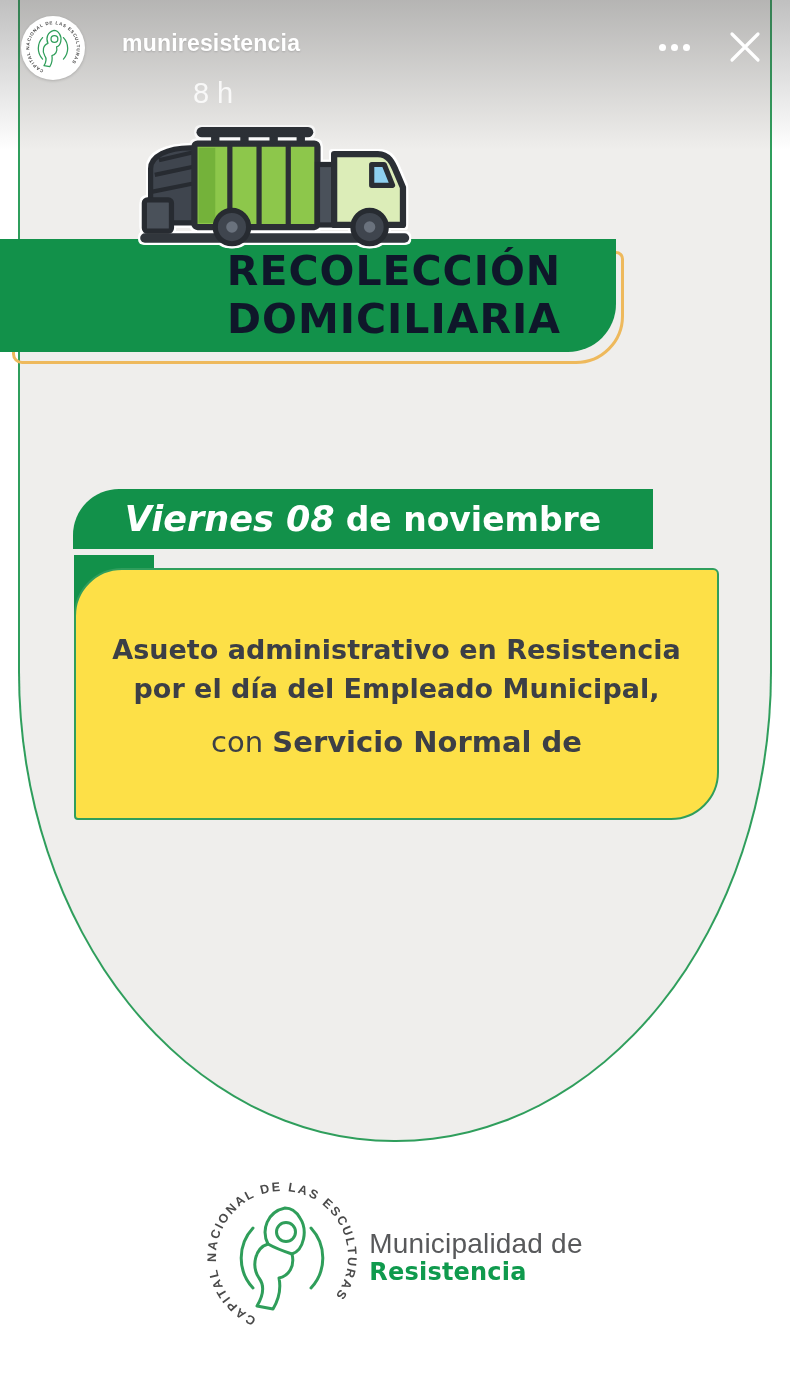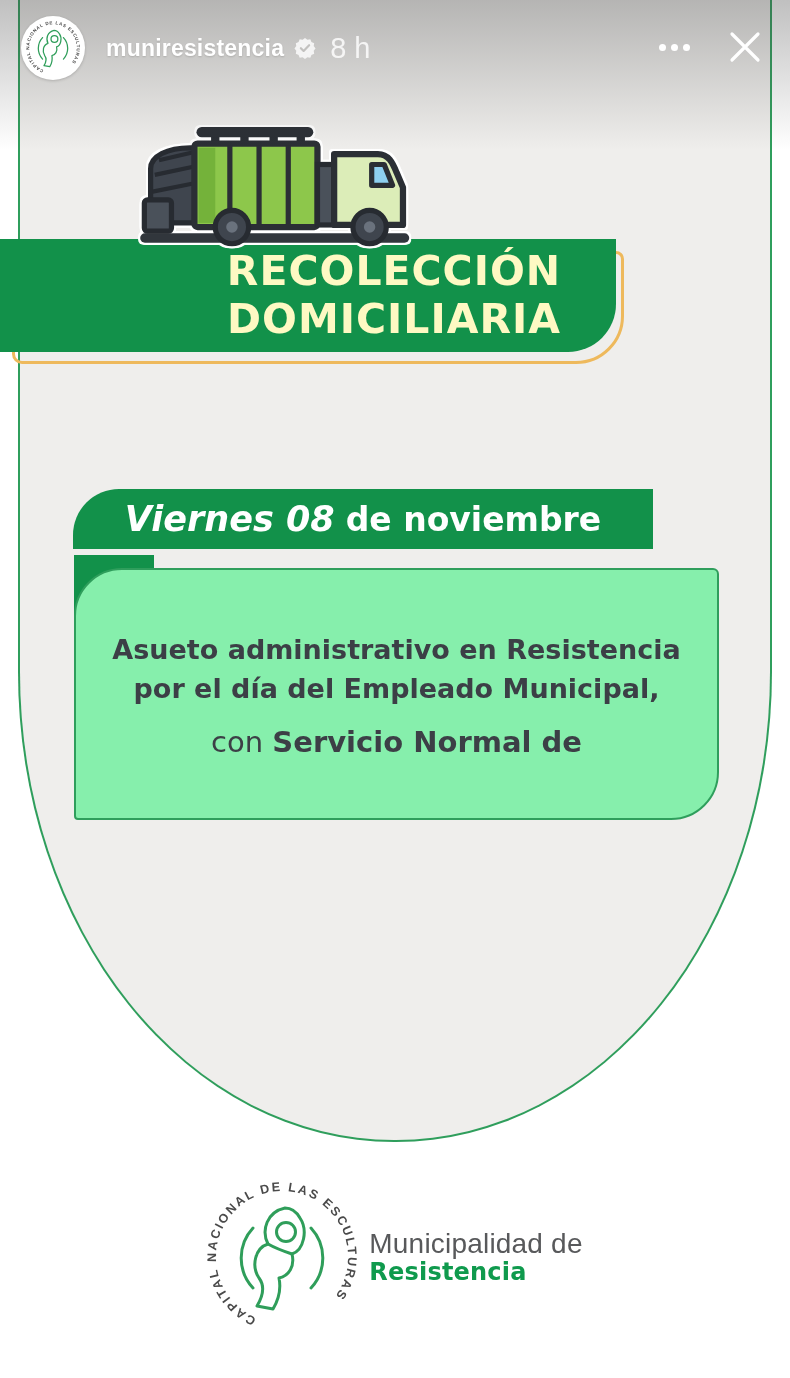--- a/index.html
+++ b/index.html
@@ -23,22 +23,22 @@
     pointer-events:none;
   }
   
   .header{ position:absolute; left:0; top:0; width:790px; height:96px; z-index:6; }
   .avatar{
     position:absolute; left:21px; top:16px; width:64px; height:64px;
     background:#ffffff; border-radius:50%; display:flex; align-items:center; justify-content:center;
     box-shadow:0 1px 3px rgba(0,0,0,.18); cursor:pointer;
   }
   .header-row{
-    position:absolute; left:106px; top:30px; height:36px;
-    display:flex; align-items:center; gap:10px;
+    position:absolute; left:122px; top:30px; height:36px;
+    display:flex; align-items:center; gap:10px;flex-direction:column;
   }
   .username{ color:#ffffff; font-size:23px; font-weight:700; letter-spacing:.2px;
     text-shadow:0 1px 2px rgba(0,0,0,.15); cursor:pointer; }
   .verified{ width:22px; height:22px; display:block; }
   .timestamp{ color:rgba(255,255,255,.82); font-size:29px; font-weight:400; margin-left:4px; }
   .more-btn{
     position:absolute; right:94px; top:32px; width:44px; height:30px;
     display:flex; align-items:center; justify-content:center; gap:5px; cursor:pointer;
   }
   .more-btn .dot{ width:7px; height:7px; border-radius:50%; background:#ffffff; }
@@ -56,40 +56,40 @@
     position:absolute; left:12px; top:251px; width:612px; height:113px; z-index:1;
     border:3px solid #eeb95c; border-radius:8px 8px 48px 10px;
     background:transparent;
   }
   .title-banner{
     position:absolute; left:0px; top:239px; width:616px; height:113px; z-index:2;
     background:#12914a; border-bottom-right-radius:48px;
     display:flex; flex-direction:column; justify-content:center;
   }
   .title-banner .text{
-    margin-left:172px; text-align:center; color:#fef9c3;
+    margin-left:172px; text-align:center; color:#0f172a;
     font-family:"DejaVu Sans", sans-serif; font-weight:800;
     font-size:41px; line-height:1.17; letter-spacing:1px;
   }
   
   .date-banner{
     position:absolute; left:73px; top:489px; width:580px; height:60px; z-index:3;
     background:#12914a; border-top-left-radius:46px;
     display:flex; align-items:center; justify-content:center;
     color:#fff; font-family:"DejaVu Sans", sans-serif;
   }
   .date-banner .day{ font-style:italic; font-weight:800; font-size:35px; margin-right:11px; }
   .date-banner .rest{ font-weight:600; font-size:33px; }
   .green-wedge{
     position:absolute; left:74px; top:555px; width:80px; height:100px; z-index:1;
     background:#12914a;
   }
   .notice-card{
     position:absolute; left:74px; top:568px; width:645px; height:252px; z-index:2;
-    background:#86efac; border:2px solid #2f9e5c;
+    background:#fde047; border:2px solid #2f9e5c;
     border-radius:48px 6px 48px 4px;
     display:flex; flex-direction:column; justify-content:center; align-items:center;
     padding:10px 24px 6px 24px;
     font-family:"DejaVu Sans", sans-serif; color:#3c3f46;
   }
   .notice-card .line{ font-size:27px; font-weight:600; line-height:1.45; text-align:center; }
   .notice-card .em-line{ font-size:29px; line-height:1.38; text-align:center; margin-top:0; }
   .notice-card .gap{ height:14px; }
   .notice-card .em{ font-weight:800; }
   .notice-card .prefix{ font-weight:400; font-style:normal; }

